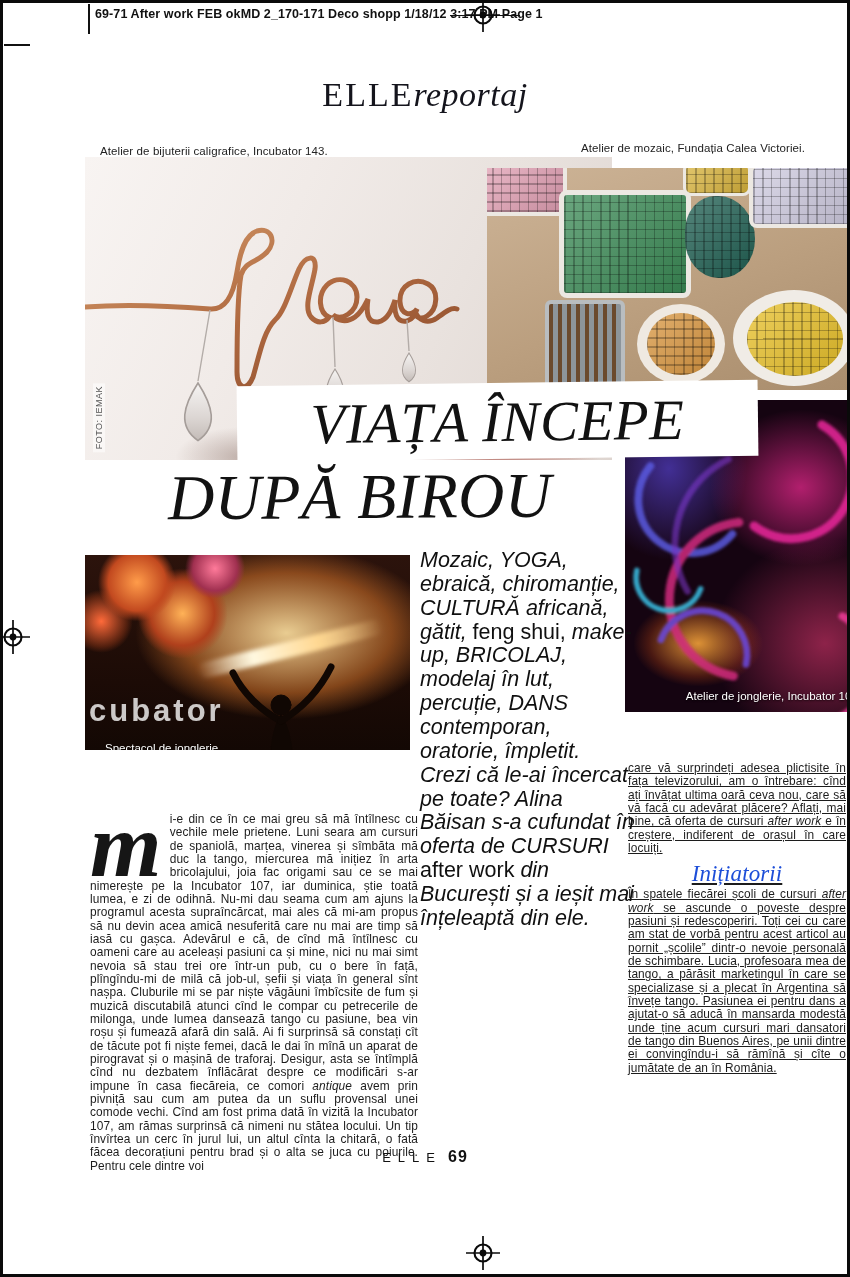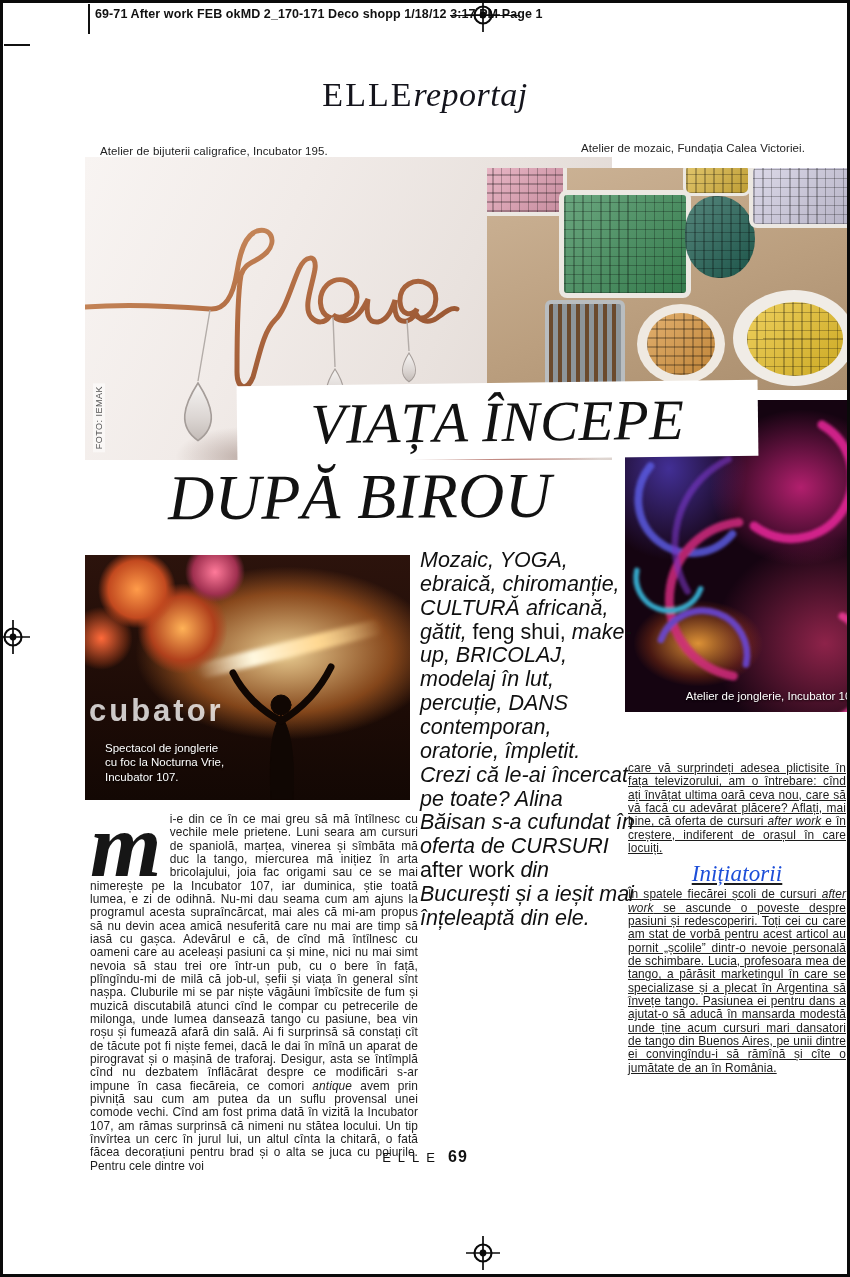--- a/index.html
+++ b/index.html
@@ -71,21 +71,21 @@
       radial-gradient(140px 120px at 72% 28%, rgba(230,40,140,.75), transparent 65%),
       radial-gradient(120px 140px at 18% 22%, rgba(90,70,220,.65), transparent 65%),
       radial-gradient(160px 150px at 82% 78%, rgba(240,60,120,.55), transparent 70%),
       #150411;}
   .ph-jug svg{position:absolute;inset:0;}
   .cap-jug{position:absolute;right:8px;bottom:10px;color:#fff;font-size:11.5px;text-align:right;z-index:3;
     text-shadow:0 1px 2px rgba(0,0,0,.8);}
   .credit-jug{right:3px;top:18px;color:rgba(255,255,255,.9);font-size:8.5px;}
 
   
-  .ph-fire{position:absolute;left:85px;top:555px;width:325px;height:245px;z-index:1;overflow:hidden;
+  .ph-fire{position:absolute;left:85px;top:555px;width:325px;height:195px;z-index:1;overflow:hidden;
     background:
       radial-gradient(52px 52px at 16% 14%, #ff9c4a, #c2491f 55%, transparent 75%),
       radial-gradient(40px 40px at 40% 7%, #ff7a9a, #a03050 55%, transparent 75%),
       radial-gradient(42px 42px at 5% 34%, #ff6a3a, rgba(160,60,25,.4) 60%, transparent 75%),
       radial-gradient(58px 58px at 30% 30%, #ffb257, #b0401c 55%, transparent 78%),
       radial-gradient(210px 120px at 62% 40%, rgba(255,225,160,.9), rgba(255,140,50,.45) 50%, transparent 72%),
       linear-gradient(#2c130c,#1c0b06 65%,#130804);}
   .fire-streak{position:absolute;left:110px;top:86px;width:190px;height:16px;border-radius:8px;
     background:linear-gradient(90deg,transparent,#fff8e0 30%,#ffd892 65%,transparent);
     filter:blur(2px);transform:rotate(-14deg);}
@@ -151,21 +151,21 @@
         <line x1="20" y1="0" x2="20" y2="40" stroke="#0a0a0a" stroke-width="2"></line>
         <circle cx="20" cy="20" r="10" fill="none" stroke="#0a0a0a" stroke-width="2.5"></circle>
         <circle cx="20" cy="20" r="4" fill="#0a0a0a"></circle>
       </svg>
   </div>
 
   <div class="masthead">
     <span class="brand">ELLE</span><span class="section">reportaj</span>
   </div>
 
-  <div class="cap cap-wire">Atelier de bijuterii caligrafice, Incubator 195.</div>
+  <div class="cap cap-wire">Atelier de bijuterii caligrafice, Incubator 143.</div>
   <div class="cap cap-mosaic">Atelier de mozaic, Fundația Calea Victoriei.</div>
 
   <div class="ph-wire">
     <svg viewBox="0 0 527 303">
       <defs>
         <linearGradient id="copper" x1="0" y1="0" x2="1" y2="1">
           <stop offset="0" stop-color="#d49a6a"></stop>
             <stop offset=".5" stop-color="#b06a41"></stop>
             <stop offset="1" stop-color="#8a4a2a"></stop>
         </linearGradient>

